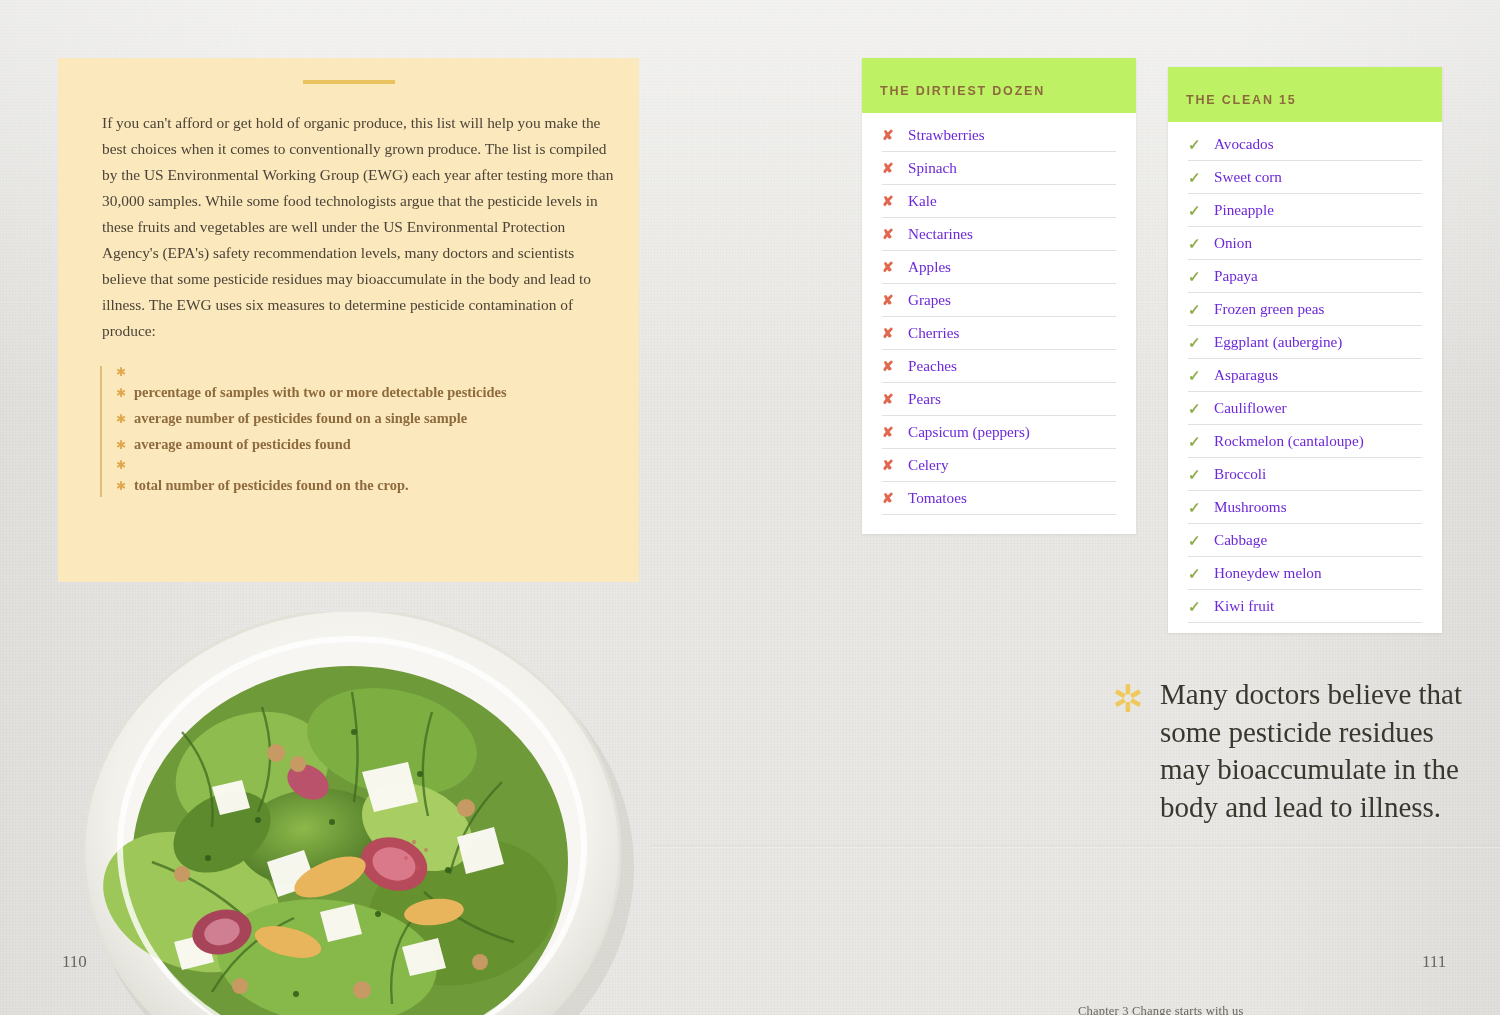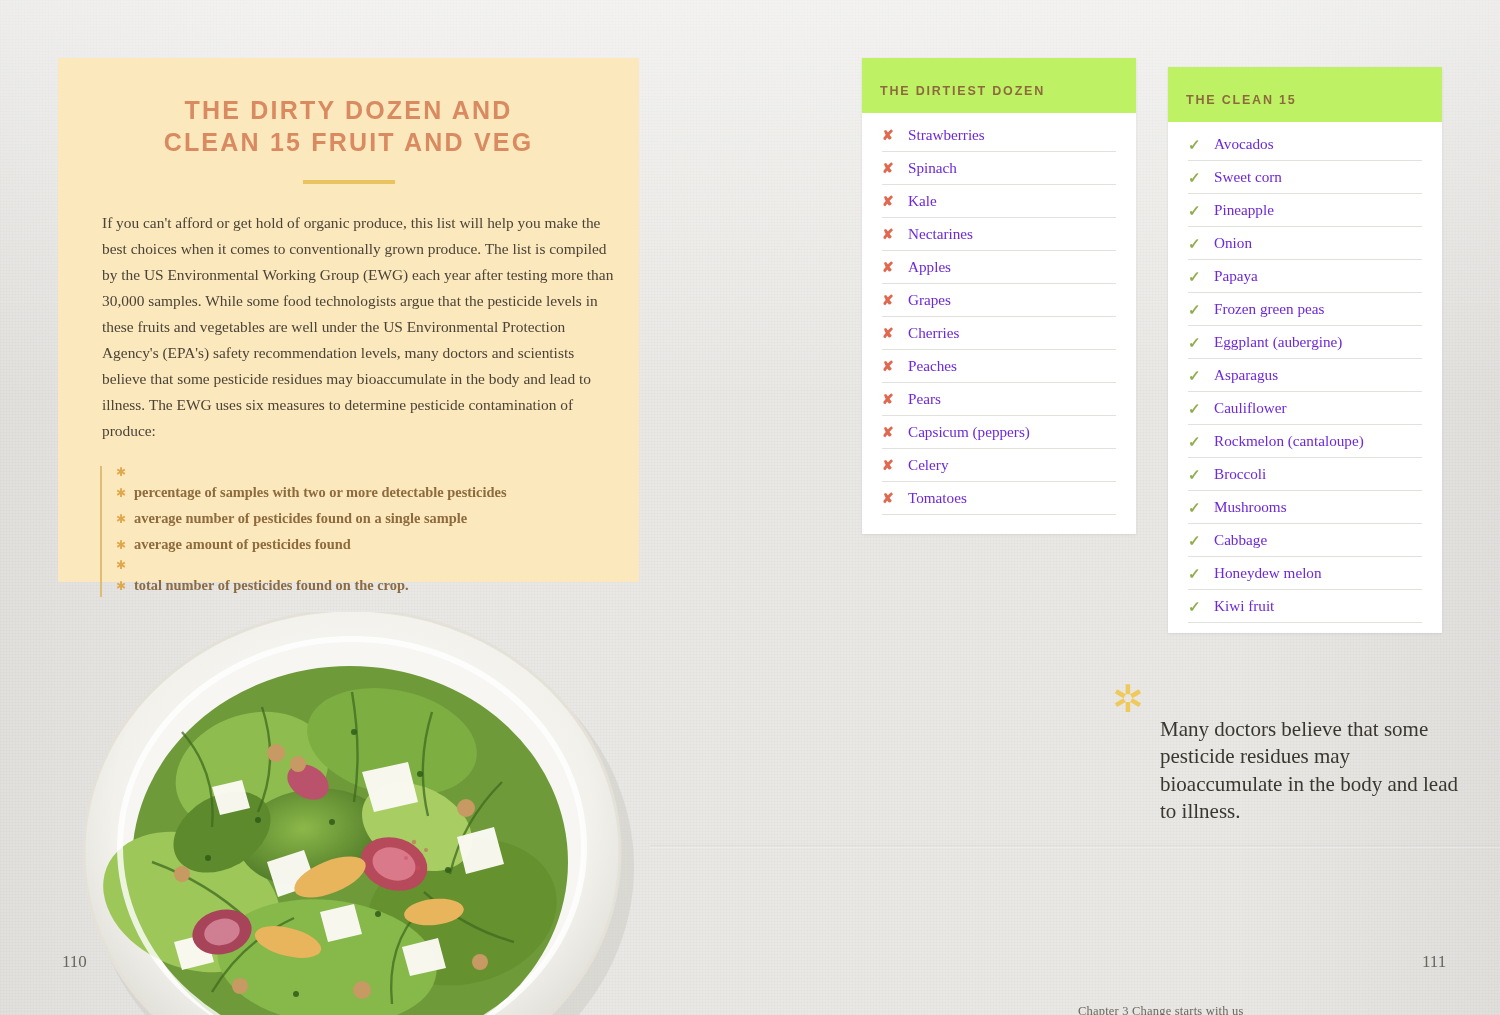--- a/index.html
+++ b/index.html
@@ -155,23 +155,22 @@
   }
   #pq-star {
     flex: 0 0 48px;
     color: #f0c95d;
     font-size: 38px;
     line-height: 1;
     margin-top: 4px;
   }
   #pq-text {
     color: #3a372f;
-    font-size: 21px;
+    font-size: 29px;
     line-height: 1.3;
-    margin-top: 40px;
   }
 
   
   #photo {
     position: absolute;
     left: 62px;
     top: 612px;
     width: 610px;
     height: 403px;
     overflow: hidden;
@@ -198,24 +197,20 @@
 </style>
 </head>
 <body>
 
 <div id="spread">
 
   <div id="fold2"></div>
   <div id="fold"></div>
 
   <div id="intro-panel">
-    <div id="intro-title">
-      <div>THE DIRTY DOZEN AND</div>
-      <div>CLEAN 15 FRUIT AND VEG</div>
-    </div>
     <div id="title-rule"></div>
     <p id="intro-body">If you can't afford or get hold of organic produce, this list will help you make the best choices when it comes to conventionally grown produce. The list is compiled by the US Environmental Working Group (EWG) each year after testing more than 30,000 samples. While some food technologists argue that the pesticide levels in these fruits and vegetables are well under the US Environmental Protection Agency's (EPA's) safety recommendation levels, many doctors and scientists believe that some pesticide residues may bioaccumulate in the body and lead to illness. The EWG uses six measures to determine pesticide contamination of produce:</p>
     <div id="bullet-wrap">
       <div class="bullet-row">
         <span class="bullet-mark">✱</span>
       </div>
       <div class="bullet-row">
         <span class="bullet-mark">✱</span>
         <span class="bullet-text">percentage of samples with two or more detectable pesticides</span>
       </div>

